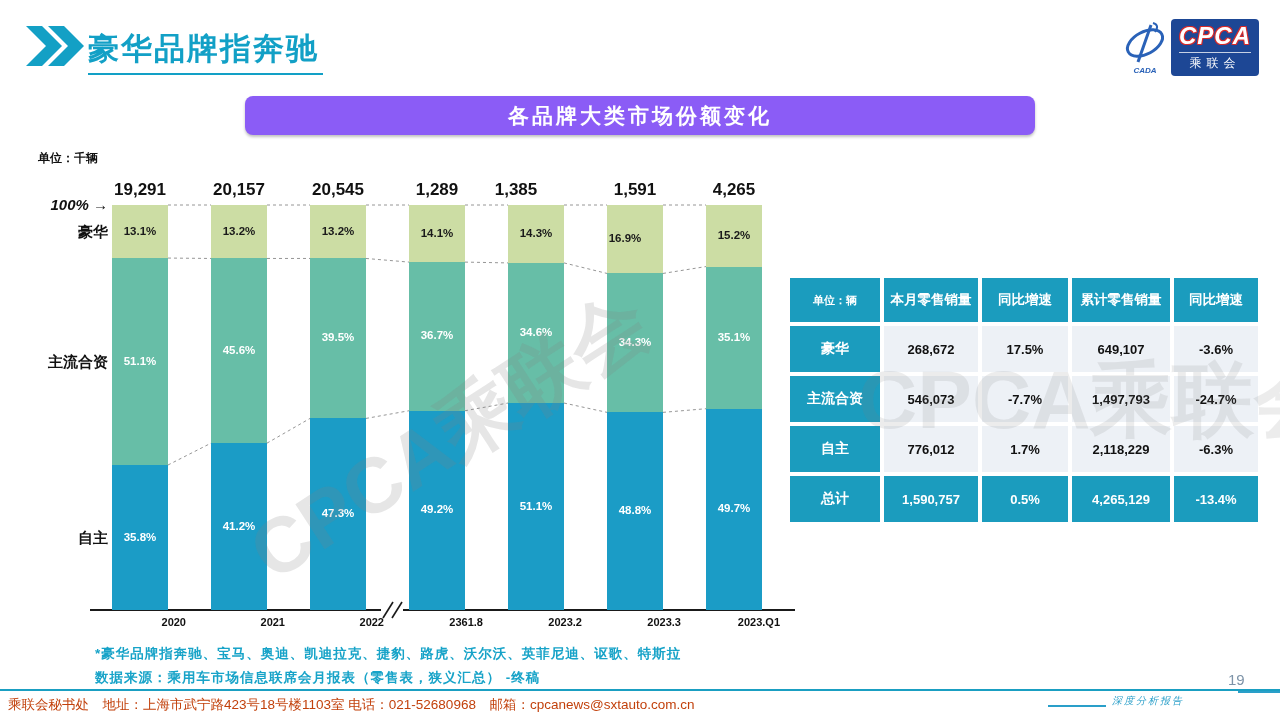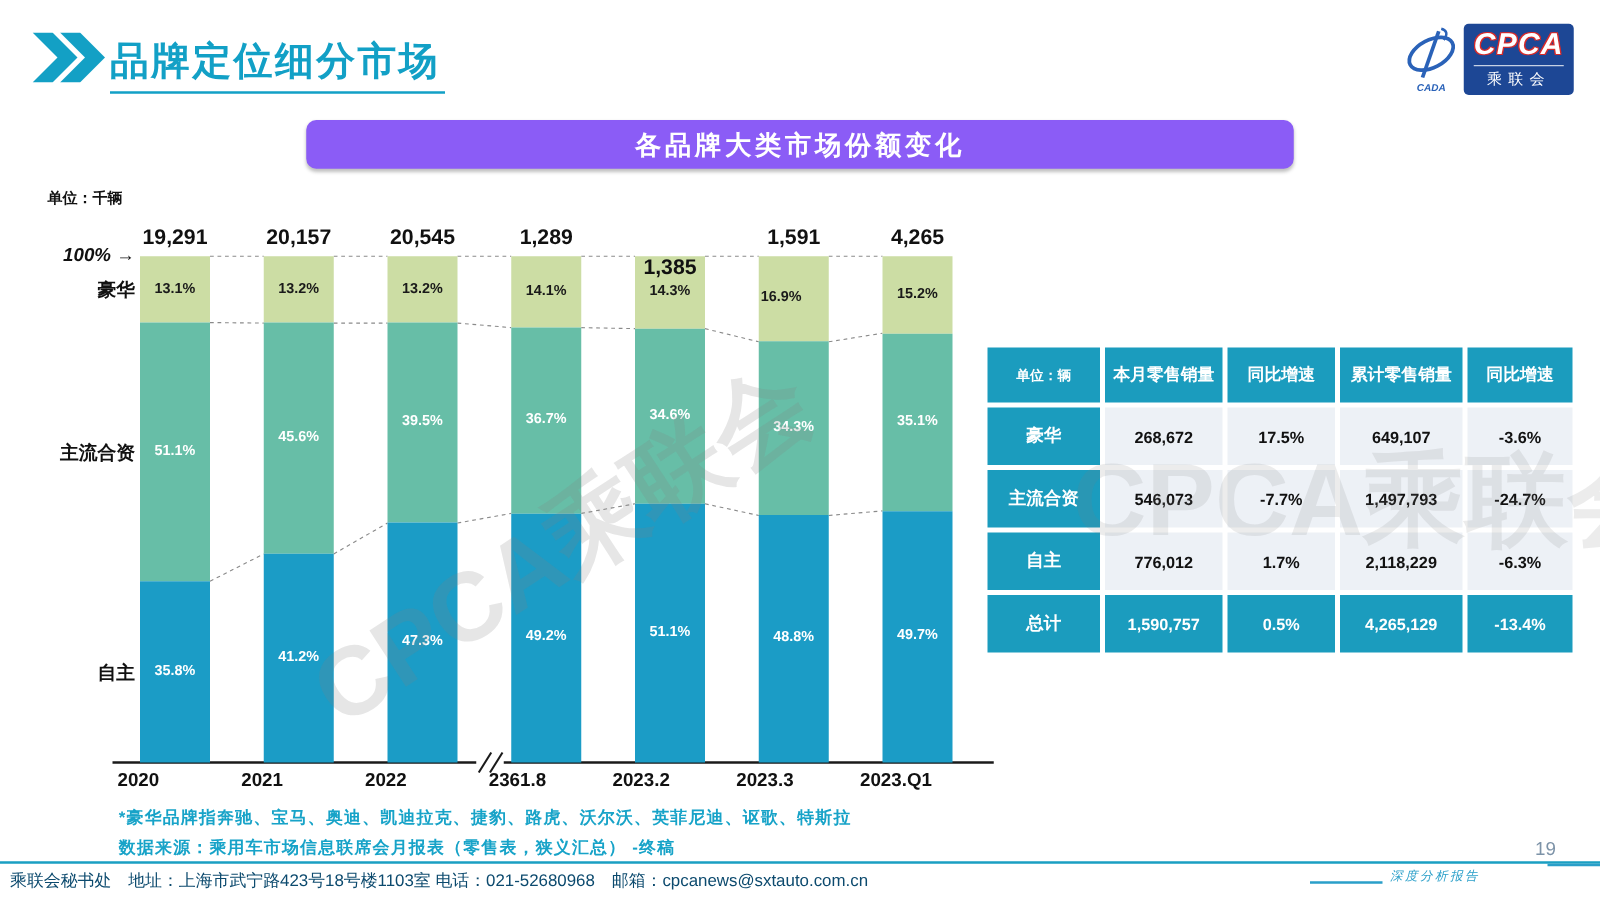--- a/index.html
+++ b/index.html
@@ -27,22 +27,22 @@
 
   .unit-label { position:absolute; left:38px; top:150px; font-size:12px; font-weight:bold; color:#111; }
 
   
   #chart-layer { position:absolute; inset:0; }
   #connectors { position:absolute; left:0; top:0; z-index:1; }
   .bar-seg { position:absolute; z-index:2; }
   .seg-label { position:absolute; z-index:3; font-size:11.5px; font-weight:bold; text-align:center; }
   .bar-total { position:absolute; top:180px; height:22px; z-index:3; font-size:17px; font-weight:bold;
                color:#111; text-align:center; }
-  .x-label { position:absolute; top:616px; z-index:3; font-size:15px; font-weight:bold;
-             color:#111; text-align:left; }
+  .x-label { position:absolute; top:616px; z-index:3; font-size:11px; font-weight:bold;
+             color:#111; text-align:right; }
   .row-label { position:absolute; left:4px; width:104px; text-align:right; z-index:3;
                font-size:15px; font-weight:bold; color:#111; white-space:nowrap; }
 
   
   .wm { position:absolute; font-weight:bold; white-space:nowrap; pointer-events:none; }
   .wm-chart { left:200px; top:385px; width:500px; text-align:center; font-size:78px;
               color:rgba(128,128,128,0.20); transform:rotate(-33deg); z-index:4; }
   .wm-table { left:858px; top:346px; font-size:82px; color:rgba(128,128,128,0.15); z-index:6; }
 
   
@@ -53,38 +53,38 @@
   .cell.data { background:#edf1f6; color:#111; font-size:13px; }
   .cell.head { height:44px; font-size:13.5px; }
   .cell.head-unit { font-size:11px; }
   .cell.body { height:46px; }
   .cell.rowlab { font-size:14px; }
 
   
   .footnote { position:absolute; left:95px; color:#17a3c8; font-size:13.5px; font-weight:bold;
               letter-spacing:1px; z-index:5; }
   .footer-rule { position:absolute; left:0; top:689px; width:1280px; border-top:2px solid #1a9fc2; }
-  .footer-text { position:absolute; left:8px; top:696px; color:#0c4a6e; font-size:13.5px; z-index:5; }
+  .footer-text { position:absolute; left:8px; top:696px; color:#c2410c; font-size:13.5px; z-index:5; }
   .page-num { position:absolute; left:1228px; top:671px; color:#7d93a8; font-size:15px; }
   .report-tag { position:absolute; left:1112px; top:694px; color:#2a9fc9; font-size:10px;
                 font-style:italic; font-family:"Liberation Serif","DejaVu Serif",serif; letter-spacing:2px; }
   .tag-line { position:absolute; background:#2a9fc9; height:2px; }
   .tag-line.l { left:1048px; top:705px; width:58px; }
   .tag-line.r { left:1238px; top:691px; width:42px; }
 </style>
 </head>
 <body>
 
 <div id="page">
 
   <svg class="chevrons" width="60" height="40" viewBox="0 0 60 40">
     <polygon points="0,0 16,0 36,20 16,40 0,40 20,20" fill="#13a0c5"></polygon>
     <polygon points="22,0 38,0 58,20 38,40 22,40 42,20" fill="#13a0c5"></polygon>
   </svg>
-  <div class="page-title">品牌定位细分市场</div>
+  <div class="page-title">豪华品牌指奔驰</div>
 
   <div class="logo">
     <svg width="46" height="58" viewBox="0 0 46 58">
       <g stroke="#2a62b8" fill="none">
         <ellipse cx="23" cy="25" rx="19" ry="11" stroke-width="3" transform="rotate(-28 23 25)"></ellipse>
         <path d="M29 7 L16 44" stroke-width="3"></path>
         <path d="M31 5 q7 2 2 9" stroke-width="2"></path>
       </g>
       <text x="23" y="55" font-size="8" font-style="italic" font-weight="bold" fill="#2a62b8" text-anchor="middle">CADA</text>
     </svg>
@@ -154,21 +154,21 @@
       <div class="bar-seg" style="left: 409px; top: 410.74px; width: 56px; height: 199.26px; background: rgb(27, 156, 198);"></div>
       <span class="seg-label" style="left: 409px; width: 56px; top: 503.37px; color: rgb(255, 255, 255);">49.2%</span>
       <div class="bar-total" style="left: 391px; width: 92px;">1,289</div>
       <div class="x-label" style="left: 391px; width: 92px;">2361.8</div>
       <div class="bar-seg" style="left: 508px; top: 205px; width: 56px; height: 57.915px; background: rgb(204, 221, 164);"></div>
       <span class="seg-label" style="left: 508px; width: 56px; top: 226.958px; color: rgb(26, 26, 26);">14.3%</span>
       <div class="bar-seg" style="left: 508px; top: 262.915px; width: 56px; height: 140.13px; background: rgb(103, 190, 167);"></div>
       <span class="seg-label" style="left: 508px; width: 56px; top: 325.98px; color: rgb(255, 255, 255);">34.6%</span>
       <div class="bar-seg" style="left: 508px; top: 403.045px; width: 56px; height: 206.955px; background: rgb(27, 156, 198);"></div>
       <span class="seg-label" style="left: 508px; width: 56px; top: 499.523px; color: rgb(255, 255, 255);">51.1%</span>
-      <div class="bar-total" style="left: 490px; width: 92px; margin-top: 24px;">1,385</div>
+      <div class="bar-total" style="left: 470px; width: 92px;">1,385</div>
       <div class="x-label" style="left: 490px; width: 92px;">2023.2</div>
       <div class="bar-seg" style="left: 607px; top: 205px; width: 56px; height: 68.445px; background: rgb(204, 221, 164);"></div>
       <span class="seg-label" style="left: 607px; width: 36px; top: 232.222px; color: rgb(26, 26, 26);">16.9%</span>
       <div class="bar-seg" style="left: 607px; top: 273.445px; width: 56px; height: 138.915px; background: rgb(103, 190, 167);"></div>
       <span class="seg-label" style="left: 607px; width: 56px; top: 335.902px; color: rgb(255, 255, 255);">34.3%</span>
       <div class="bar-seg" style="left: 607px; top: 412.36px; width: 56px; height: 197.64px; background: rgb(27, 156, 198);"></div>
       <span class="seg-label" style="left: 607px; width: 56px; top: 504.18px; color: rgb(255, 255, 255);">48.8%</span>
       <div class="bar-total" style="left: 589px; width: 92px;">1,591</div>
       <div class="x-label" style="left: 589px; width: 92px;">2023.3</div>
       <div class="bar-seg" style="left: 706px; top: 205px; width: 56px; height: 61.56px; background: rgb(204, 221, 164);"></div>

